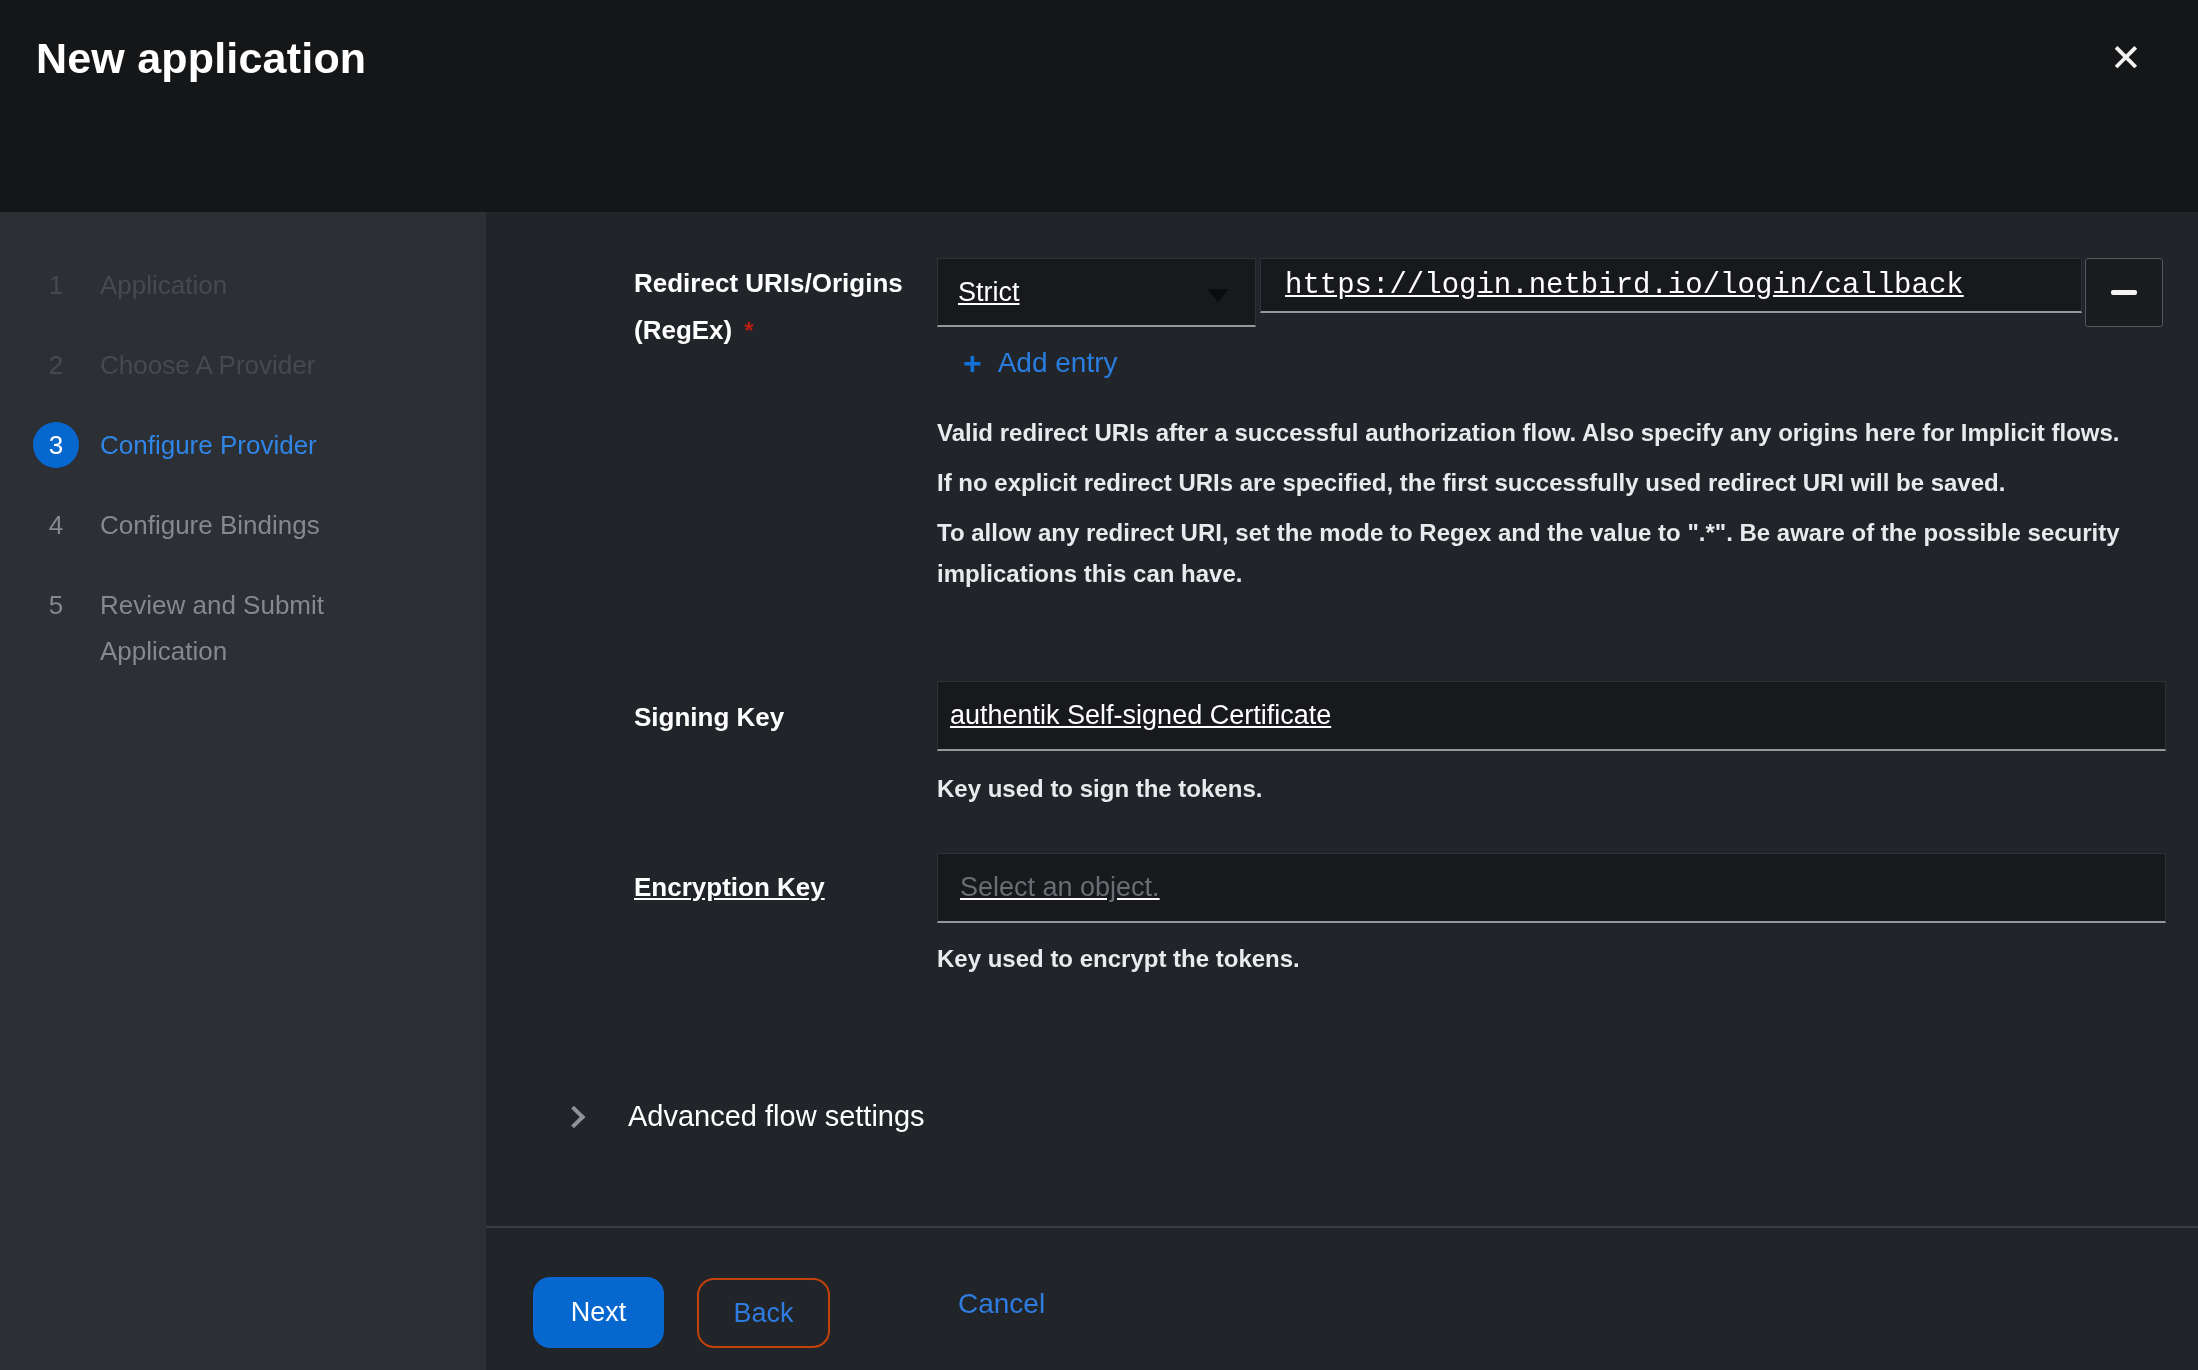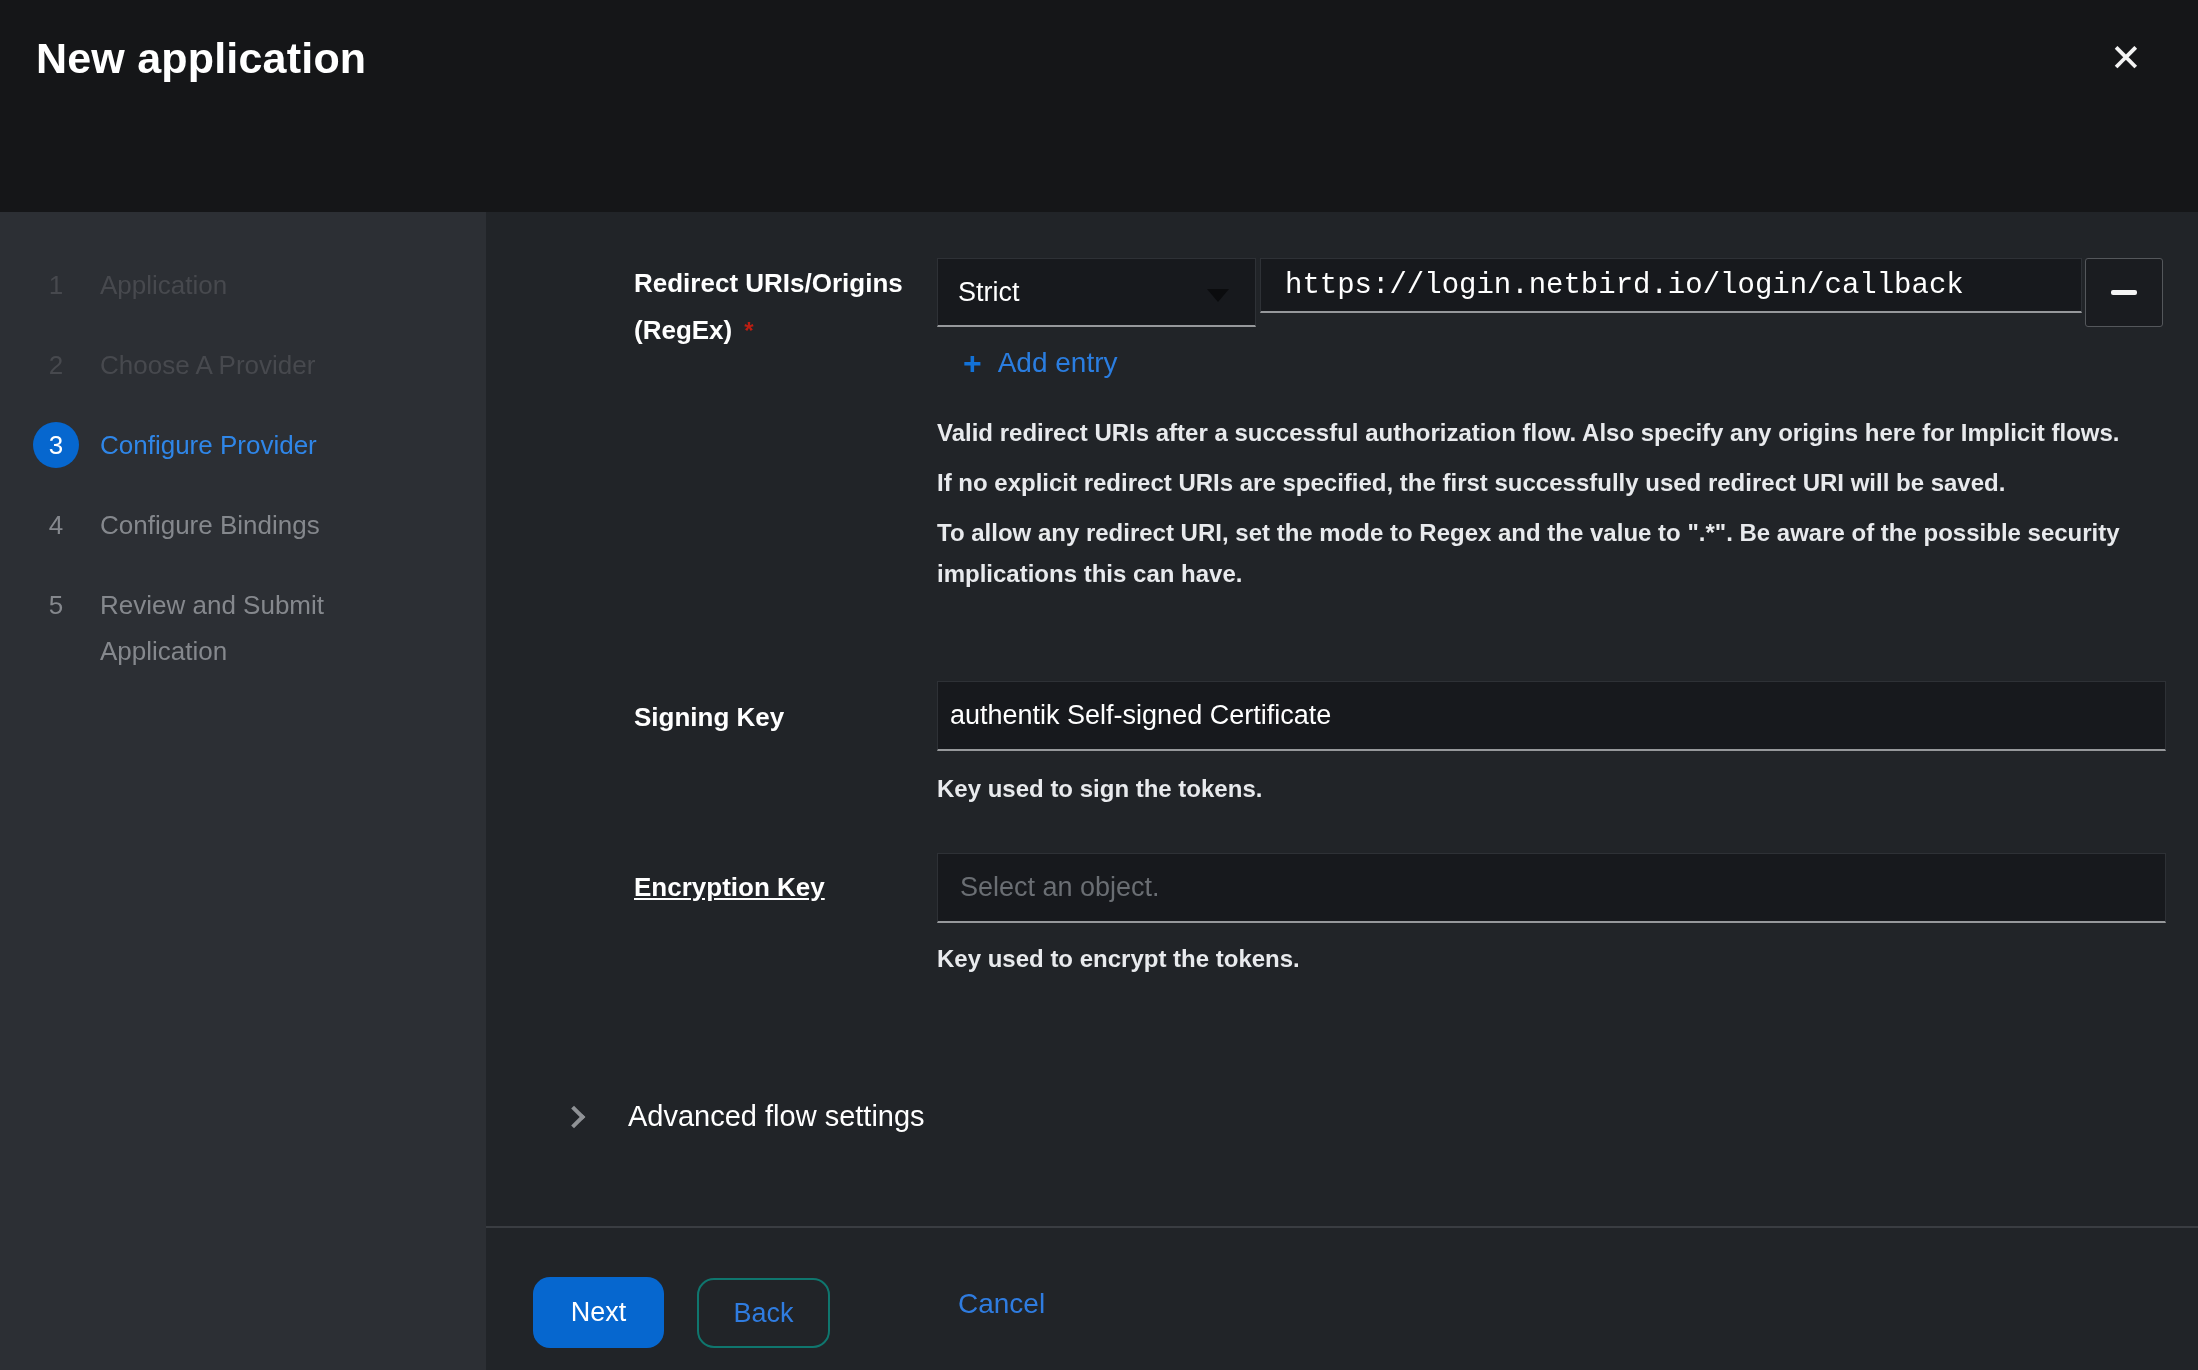--- a/index.html
+++ b/index.html
@@ -50,20 +50,21 @@
 
   
   .field-label { position:absolute; font-size:26px; font-weight:700; color:#ffffff; line-height:47px; }
   .req { color:#bb1e12; font-weight:700; margin-left:12px; font-size:24px; }
   .helper { position:absolute; font-size:24px; color:#e8eaed; line-height:41px; font-weight:700; }
   .helper p { margin-bottom:9px; }
 
   .ctl {
     background:#17191d; border:1px solid #2e3136; border-bottom:2px solid #96989b;
     color:#ffffff;
+    text-decoration:underline;
   }
 
   
   .mode-select {
     position:absolute; left:937px; top:258px; width:319px; height:69px;
     display:flex; align-items:center; padding:0 20px; cursor:pointer;
   }
   .mode-select .val { font-size:27px; color:#ffffff; }
   .caret-down {
     position:absolute; right:26px; top:30px;
@@ -108,21 +109,21 @@
 
   
   .footer-divider { position:absolute; left:486px; top:1226px; width:1712px; height:2px; background:#3a3d42; }
   .btn { font-size:27px; border-radius:17px; cursor:pointer; }
   .btn-next {
     position:absolute; left:533px; top:1277px; width:131px; height:71px;
     background:#0667cf; color:#ffffff; border:none;
   }
   .btn-back {
     position:absolute; left:697px; top:1278px; width:133px; height:70px;
-    background:transparent; color:#2f7ce0; border:2px solid #0f766e;
+    background:transparent; color:#2f7ce0; border:2px solid #c2410c;
   }
   .btn-cancel {
     position:absolute; left:958px; top:1288px; background:none; border:none;
     color:#2f7ce0; font-size:28px; cursor:pointer;
   }
 </style>
 </head>
 <body>
 
 <div class="canvas">

